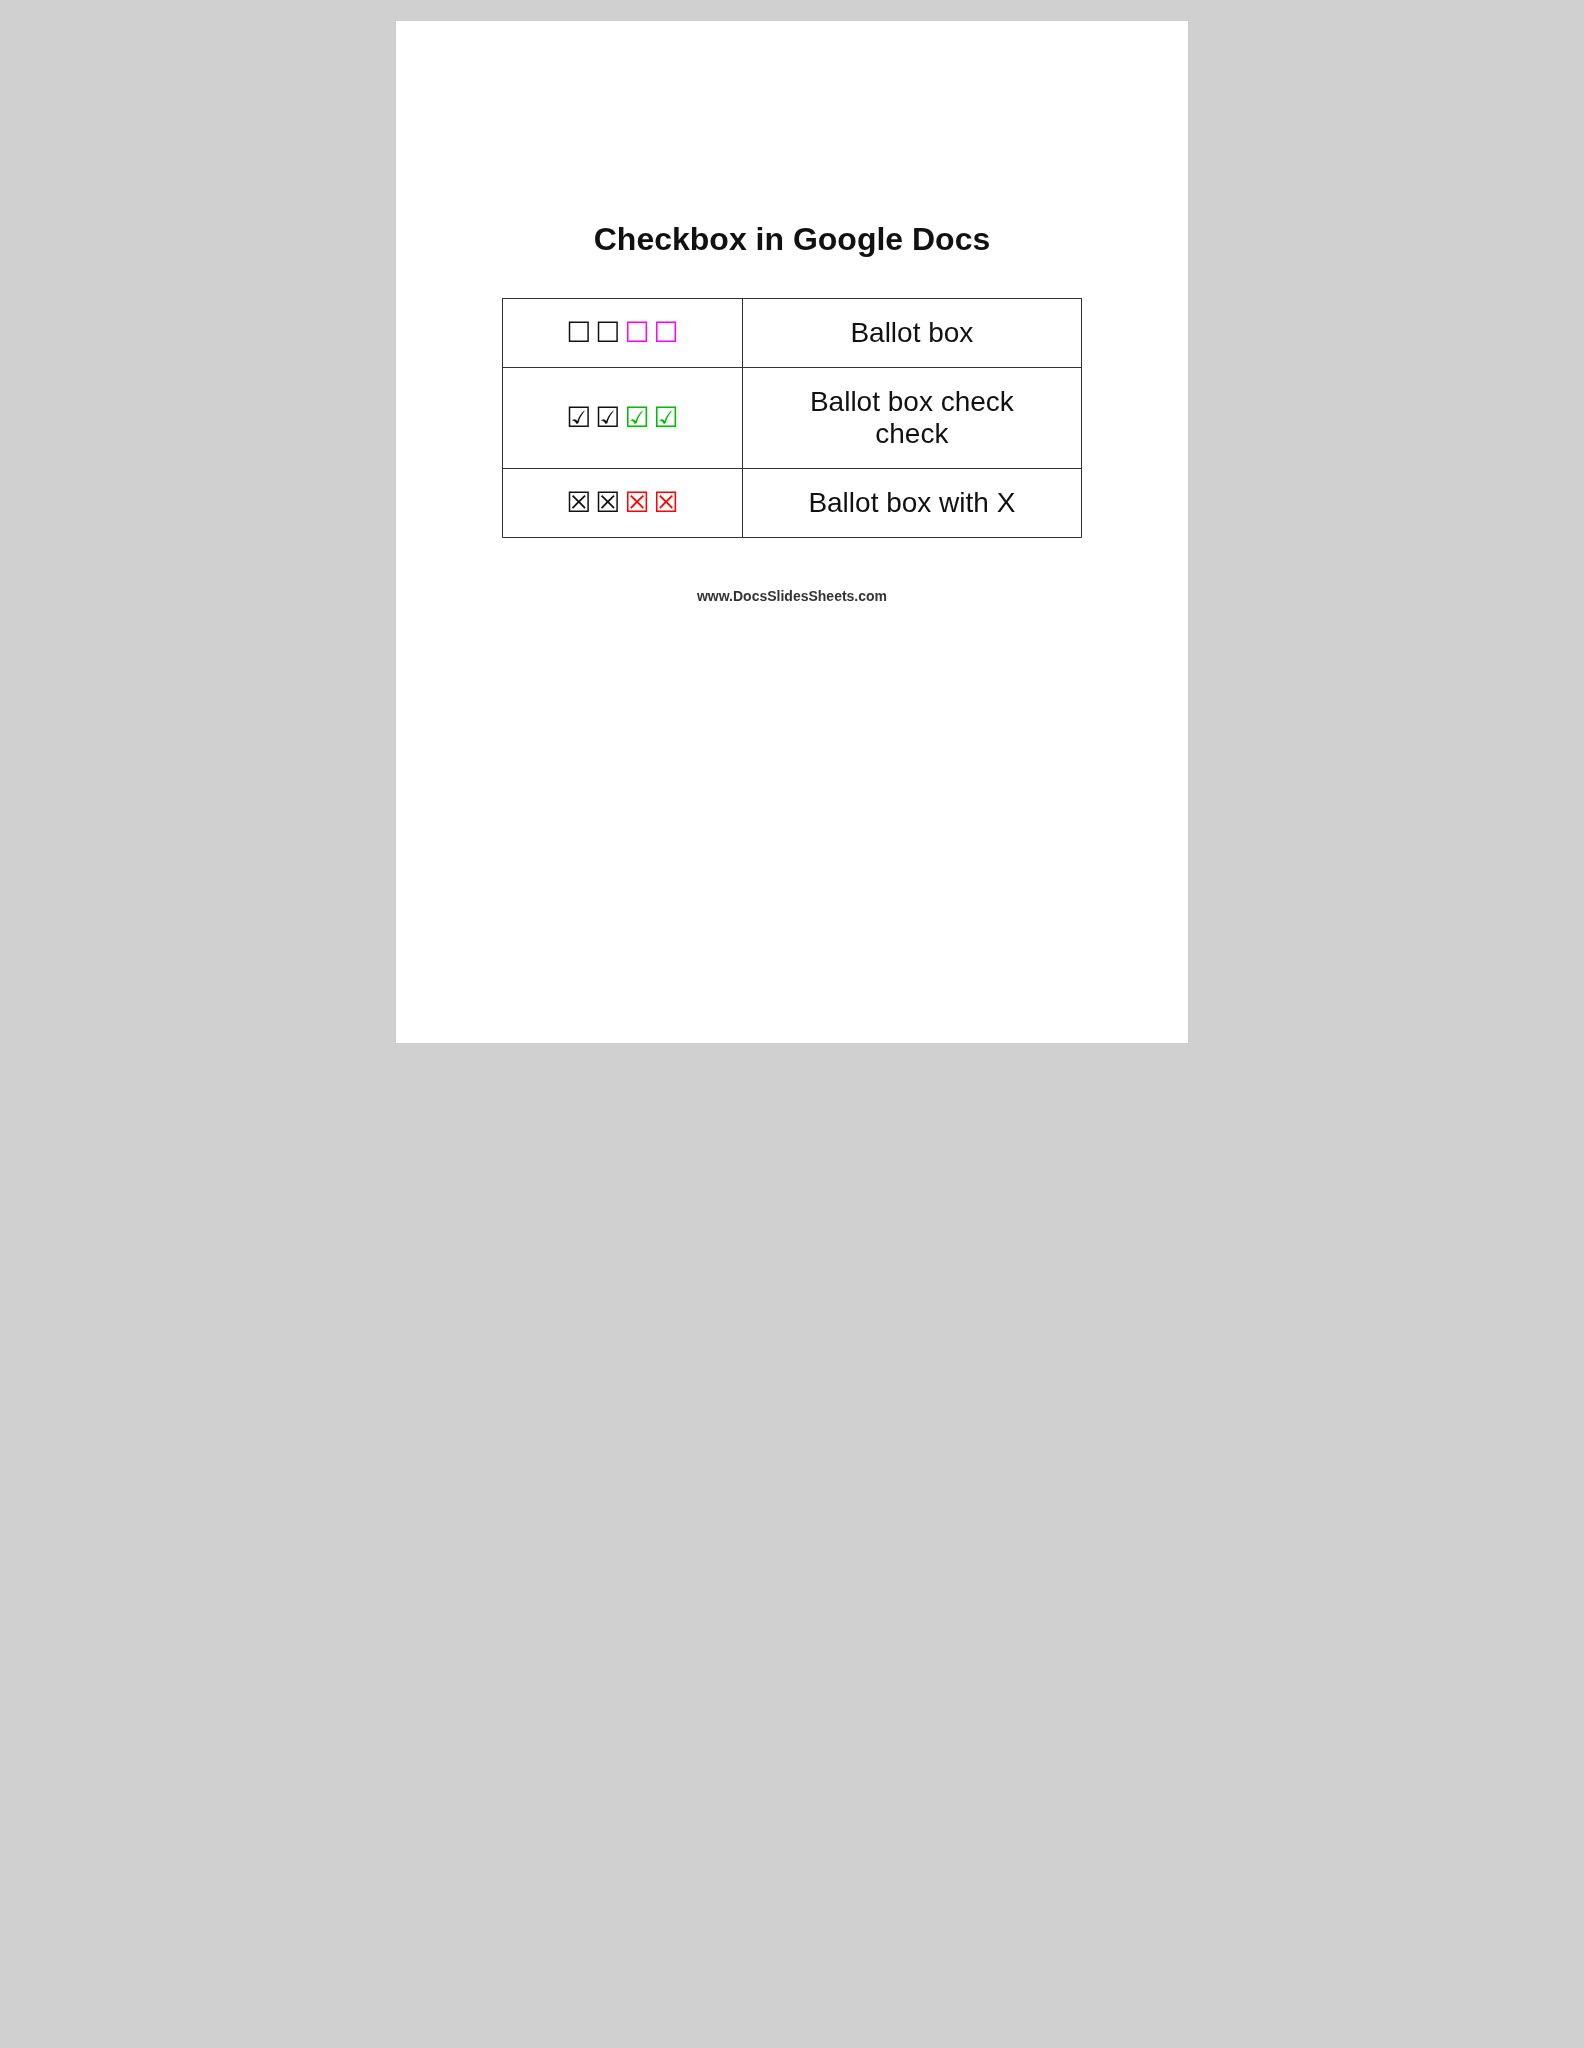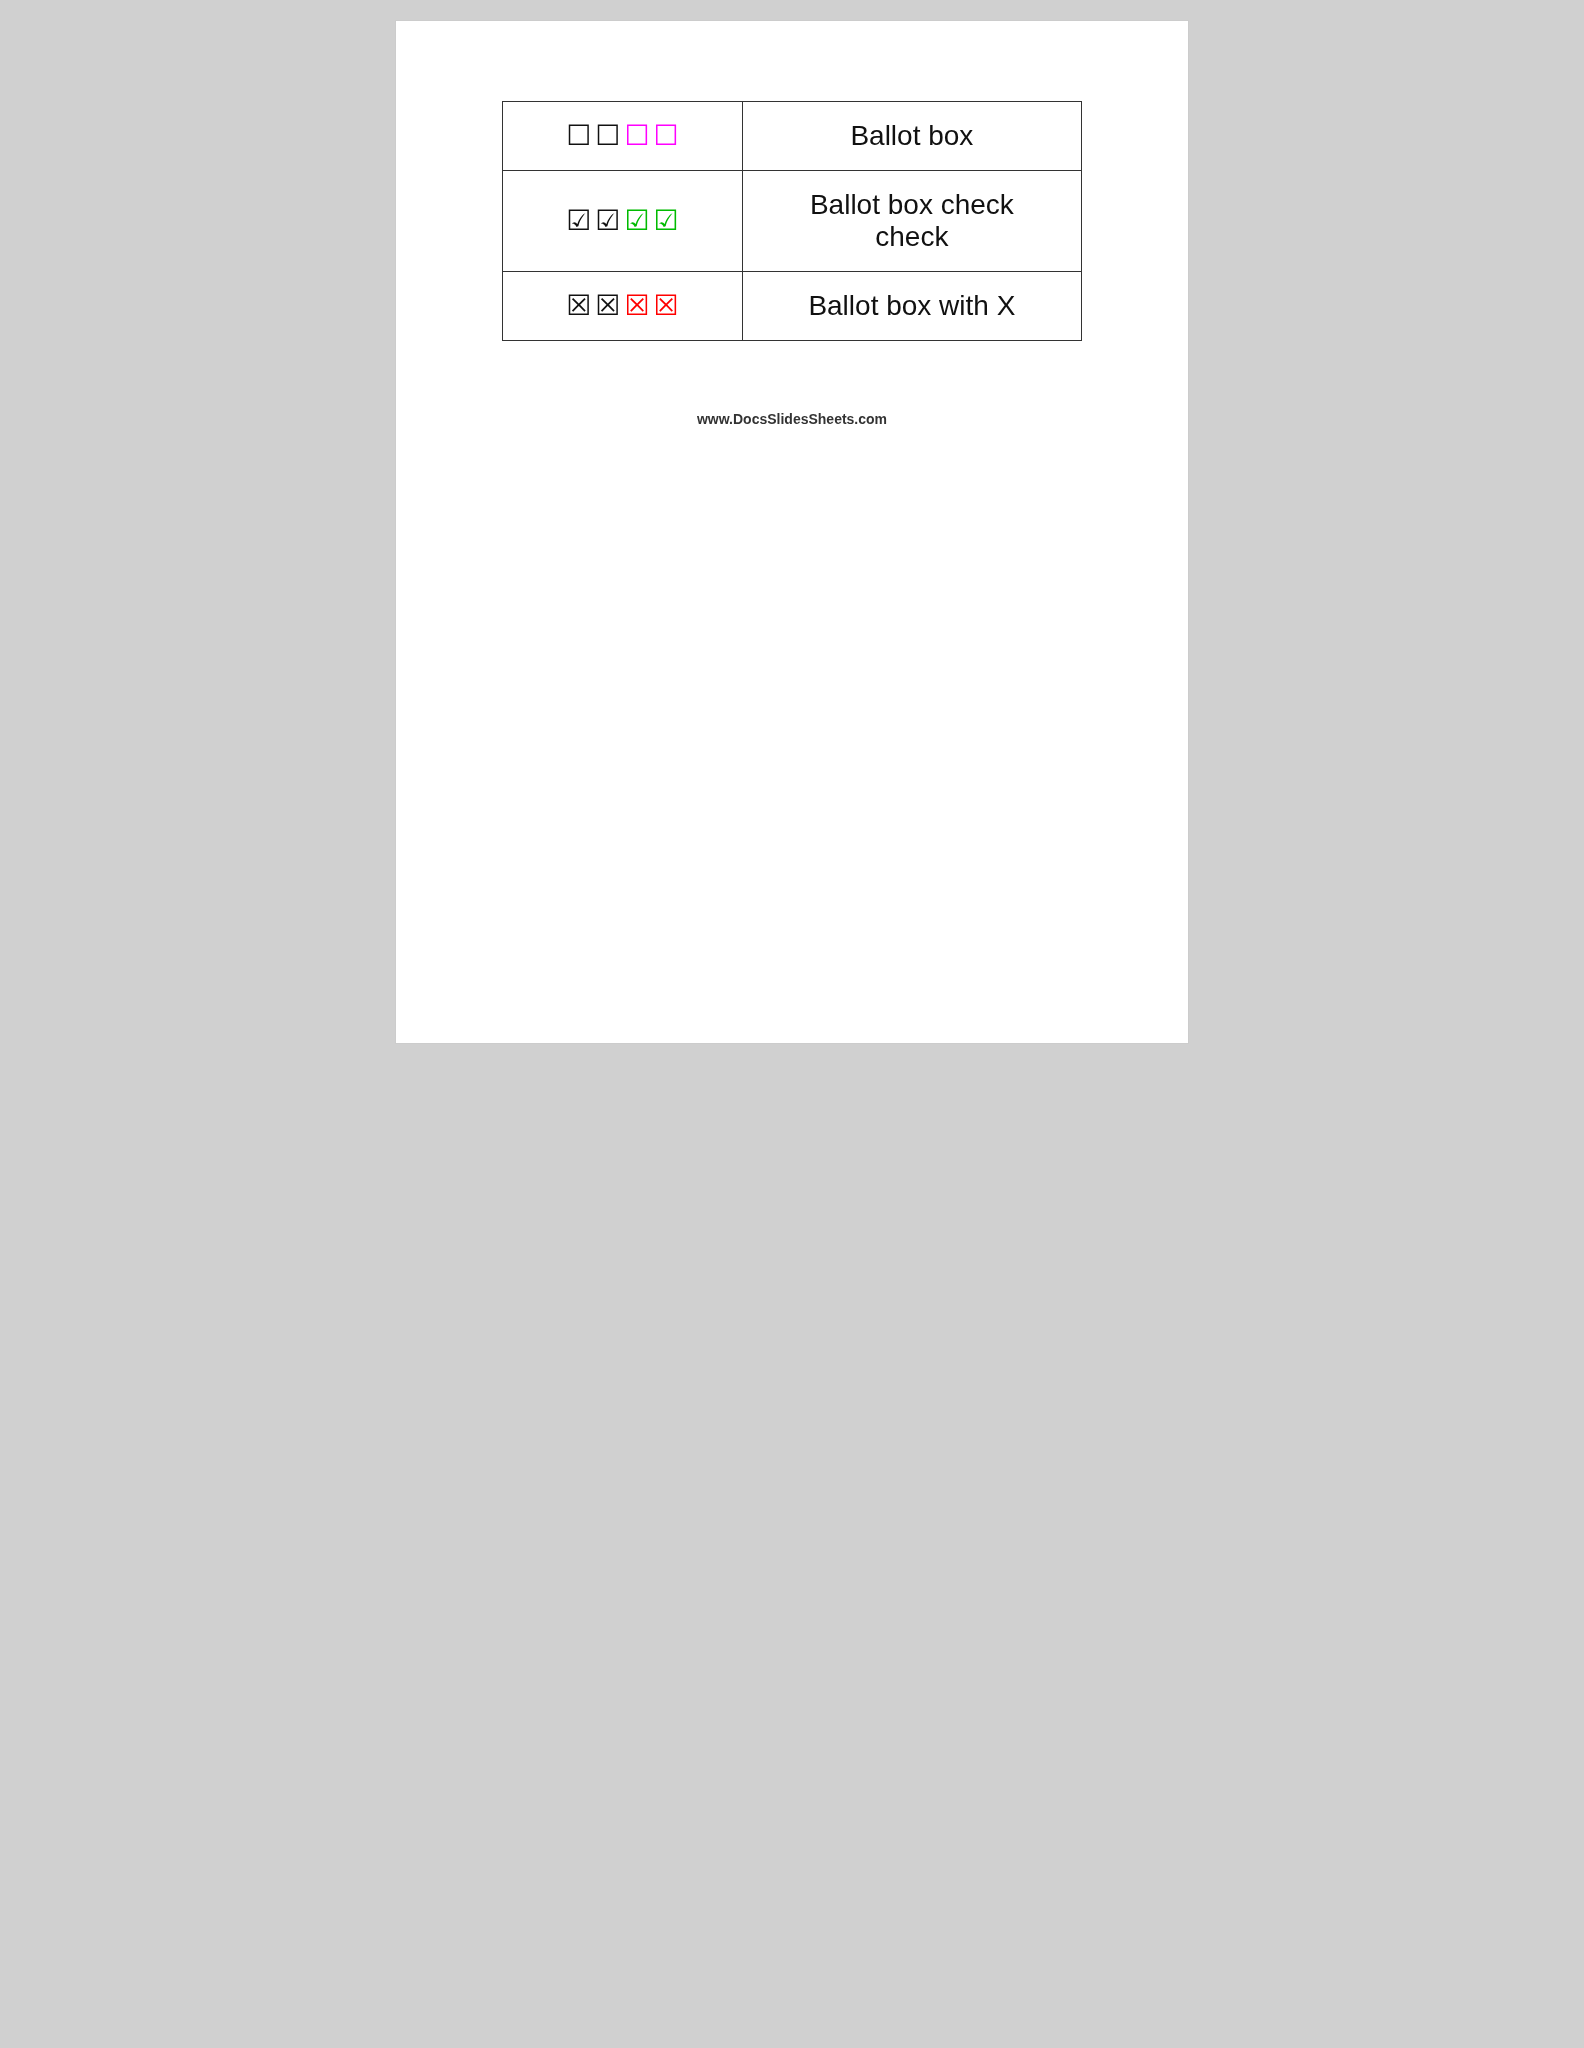--- a/index.html
+++ b/index.html
@@ -72,28 +72,28 @@
 
     .sym {
       font-size: 28px;
       line-height: 1;
     }
 
     .website {
       font-size: 14px;
       font-weight: bold;
       color: #333333;
-      margin-top: 20px;
     }
   </style>
 </head>
 <body>
 
 <div class="page">
 
+  <h1 class="page-title">Checkbox in Google Docs</h1>
 
   <table class="checkbox-table">
     <tbody id="table-body">
     <tr>
           <td class="symbols-cell">
             <div class="symbol-row">
               <span class="sym" style="color: rgb(17, 17, 17);">☐</span>
               <span class="sym" style="color: rgb(17, 17, 17);">☐</span>
               <span class="sym" style="color: rgb(255, 0, 255);">☐</span>
               <span class="sym" style="color: rgb(255, 0, 255);">☐</span>

